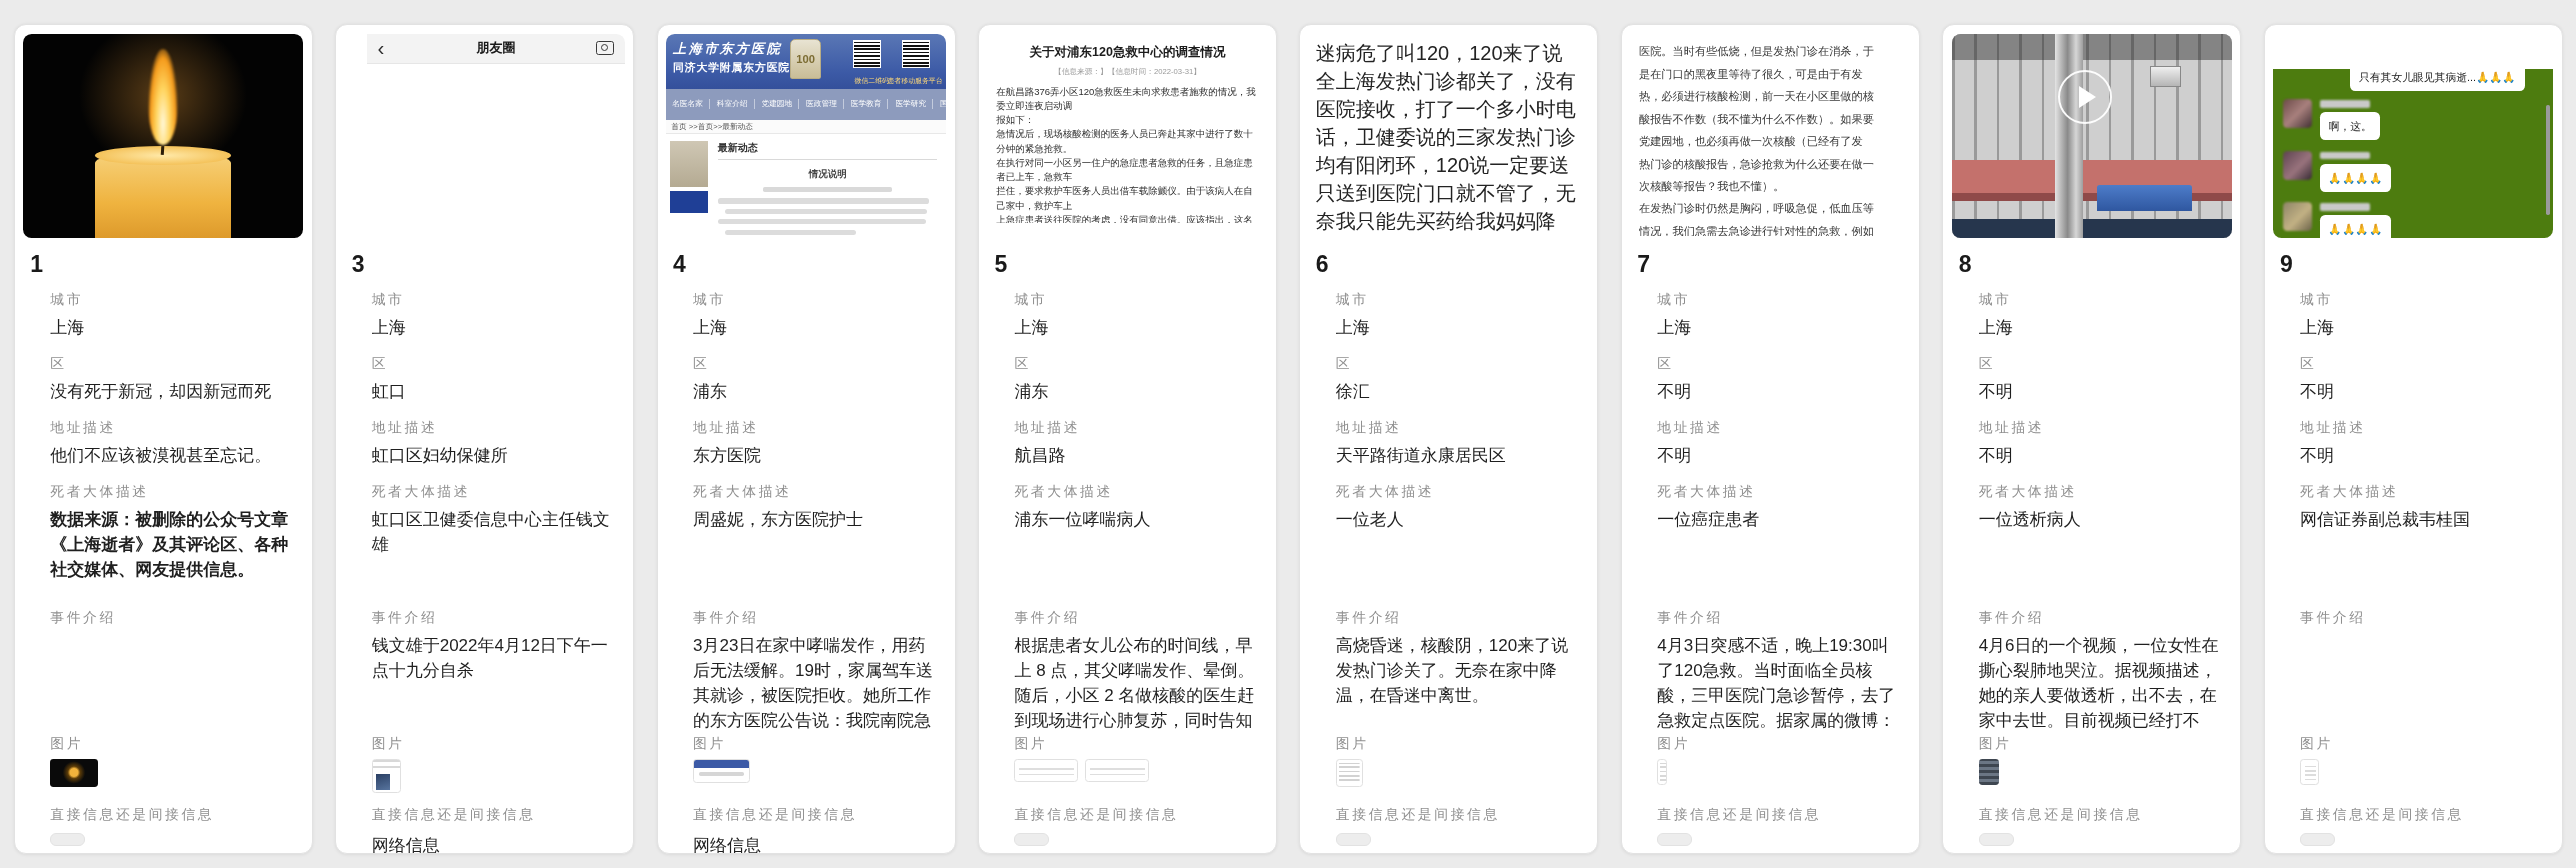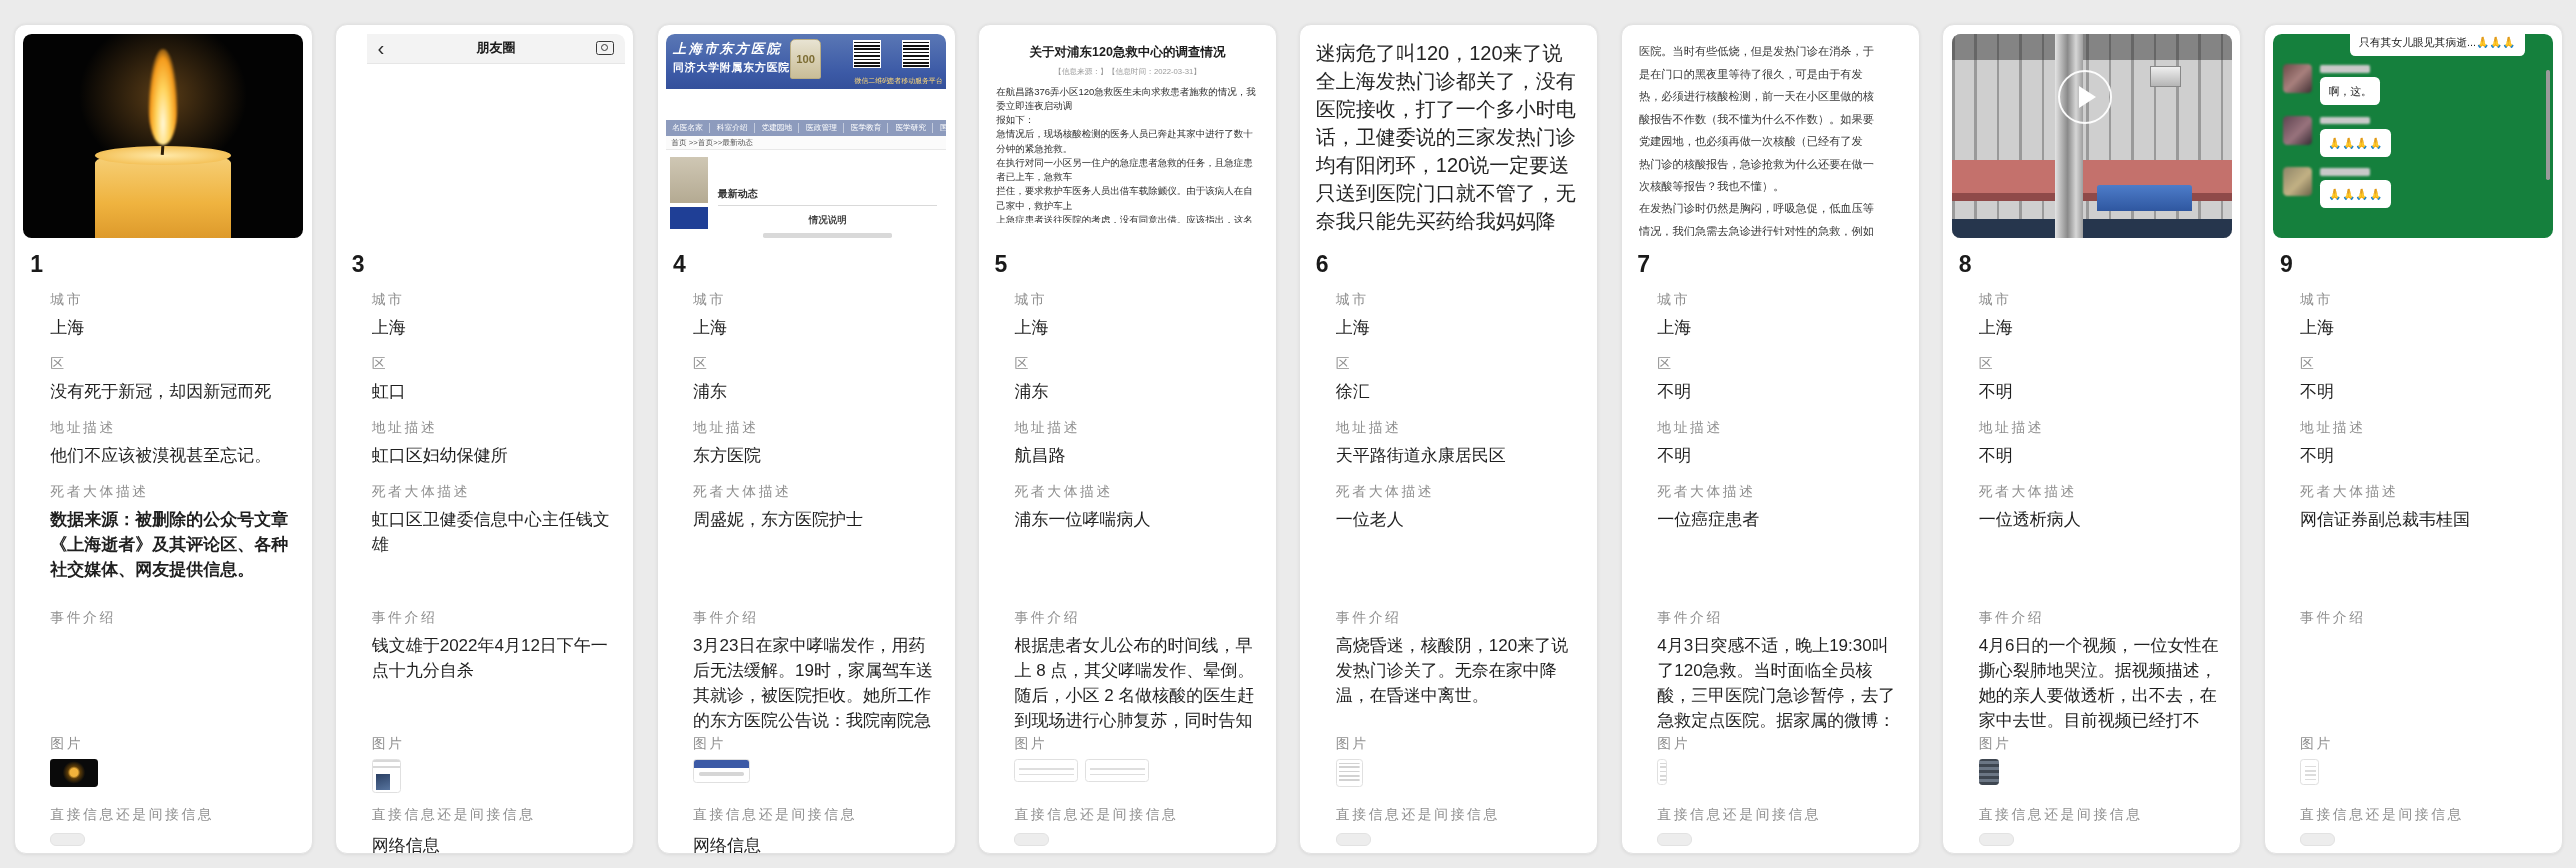--- a/index.html
+++ b/index.html
@@ -82,28 +82,28 @@
     font-size:11.2px;text-align:center;line-height:38px;border:0.9px solid #b9ad85;}
   .w-qr{position:absolute;top:6.9px;width:26px;height:26px;background:
     repeating-linear-gradient(0deg,#111 0 1.7px,#fff 1.7px 3.4px),
     repeating-linear-gradient(90deg,rgba(17,17,17,.8) 0 1.7px,rgba(255,255,255,.8) 1.7px 3.4px);
     border:1.7px solid #fff;}
   .w-qr.q1{right:65px;}
   .w-qr.q2{right:15.5px;}
   .w-qrlabel{position:absolute;bottom:2.6px;font-size:6.9px;color:#ffd978;white-space:nowrap;}
   .w-qrlabel.q1{right:57px;}
   .w-qrlabel.q2{right:3.4px;}
-  .w-nav{height:16px;background:#8d9bbd;display:flex;align-items:center;gap:0.9px;overflow:hidden;margin-top:31px;}
+  .w-nav{height:31px;background:#8d9bbd;display:flex;align-items:center;gap:0.9px;overflow:hidden;}
   .w-nav span{flex:0 0 auto;color:#fff;font-size:7.7px;padding:0 6px;border-right:0.9px solid #c3cbdd;white-space:nowrap;}
   .w-crumb{height:13.8px;background:#fbfbfb;border-bottom:0.9px solid #e8e8e8;font-size:7.7px;color:#555;line-height:13.8px;padding-left:5.2px;}
   .w-content{display:flex;height:119px;background:#fff;}
   .w-side{width:38px;margin:6.9px 0 0 3.4px;}
   .w-side .s1{height:46px;background:linear-gradient(180deg,#cfc7b4,#b4aa92);}
   .w-side .s2{height:22.4px;background:#1f3f96;margin-top:3.4px;}
-  .w-main{flex:1;padding:6.9px 8.6px 0 10.3px;margin-top:30px;}
+  .w-main{flex:1;padding:6.9px 8.6px 0 10.3px;}
   .w-sec{font-size:10px;font-weight:700;color:#333;border-bottom:1.7px solid #d9d9d9;padding-bottom:3.4px;}
   .w-notice{text-align:center;font-size:9.5px;font-weight:700;color:#444;margin-top:8.6px;}
   .w-meta{height:4.3px;width:129px;margin:6px auto 6.9px;background:#d9d9d9;border-radius:1.7px;}
   .w-line{height:5.2px;background:#dcdcdc;border-radius:2.6px;margin:5.2px 0;}
   .w-line.l1{width:96%;}.w-line.l2{width:92%;margin-left:6.9px;}.w-line.l3{width:95%;}.w-line.l4{width:60%;margin-left:6.9px;}
   .w-line.l5{width:24%;margin-left:70%;}
 
   
   .v-document{padding:10.3px 8.6px 0 8.6px;}
   .d-title{text-align:center;font-weight:700;font-size:12.5px;color:#1c1c1c;}
@@ -128,21 +128,21 @@
   .v-video .v-dark{position:absolute;left:0;top:0;width:100%;height:26px;background:rgba(40,40,40,.45);}
   .v-video .awning{position:absolute;left:52%;top:74%;width:34%;height:13%;background:linear-gradient(180deg,#4d7cc9,#2f57a0);border-radius:2.6px 2.6px 0 0;}
   .v-video .band{position:absolute;left:0;bottom:0;width:100%;height:9%;background:#26364d;}
   .v-video .pole{position:absolute;left:37%;top:0;width:10%;height:100%;
     background:linear-gradient(90deg,#e4e4e4,#8a8a8a 45%,#d6d6d6 75%,#9e9e9e);}
   .v-video .ac{position:absolute;right:18%;top:16%;width:29px;height:19px;background:linear-gradient(180deg,#efefef,#b5b5b5);border:0.9px solid #888;}
   .v-video .play{position:absolute;left:38%;top:18%;width:50px;height:50px;border:2.6px solid rgba(255,255,255,.95);border-radius:50%;}
   .v-video .play::before{content:"";position:absolute;left:19px;top:13.8px;border-left:17px solid #fff;border-top:11.2px solid transparent;border-bottom:11.2px solid transparent;}
 
   
-  .v-chat{background:#15803d;padding:0 12px 0 10.3px;}
+  .v-chat{background:#4d7c0f;padding:0 12px 0 10.3px;margin-top:35px;}
   .c-bubble{display:inline-block;background:#fff;border-radius:5.2px;padding:6px 8.6px;font-size:10.8px;color:#1c1c1c;line-height:1.5;max-width:181px;}
   .c-cut{margin:-6.9px 0 8.6px 67px;border-radius:0 0 5.2px 5.2px;}
   .c-row{display:flex;gap:7.7px;margin-bottom:10.3px;align-items:flex-start;}
   .c-avatar{width:29px;height:29px;border-radius:4.3px;flex:0 0 auto;filter:blur(1px);}
   .c-avatar.a1{background:linear-gradient(135deg,#6b4a48 0%,#a8807d 50%,#402f33 100%);}
   .c-avatar.a2{background:linear-gradient(135deg,#5d4350 0%,#99737d 55%,#352a33 100%);}
   .c-avatar.a3{background:linear-gradient(135deg,#8d8468 0%,#c2b184 55%,#6a6249 100%);}
   .c-nameblur{width:50px;height:7.7px;border-radius:1.7px;background:#c9c9c9;filter:blur(1px);margin:0.9px 0 4.3px;}
   .c-scroll{position:absolute;right:3.4px;top:36px;width:3.4px;height:110px;background:#9b9b9b;border-radius:1.7px;}
 

